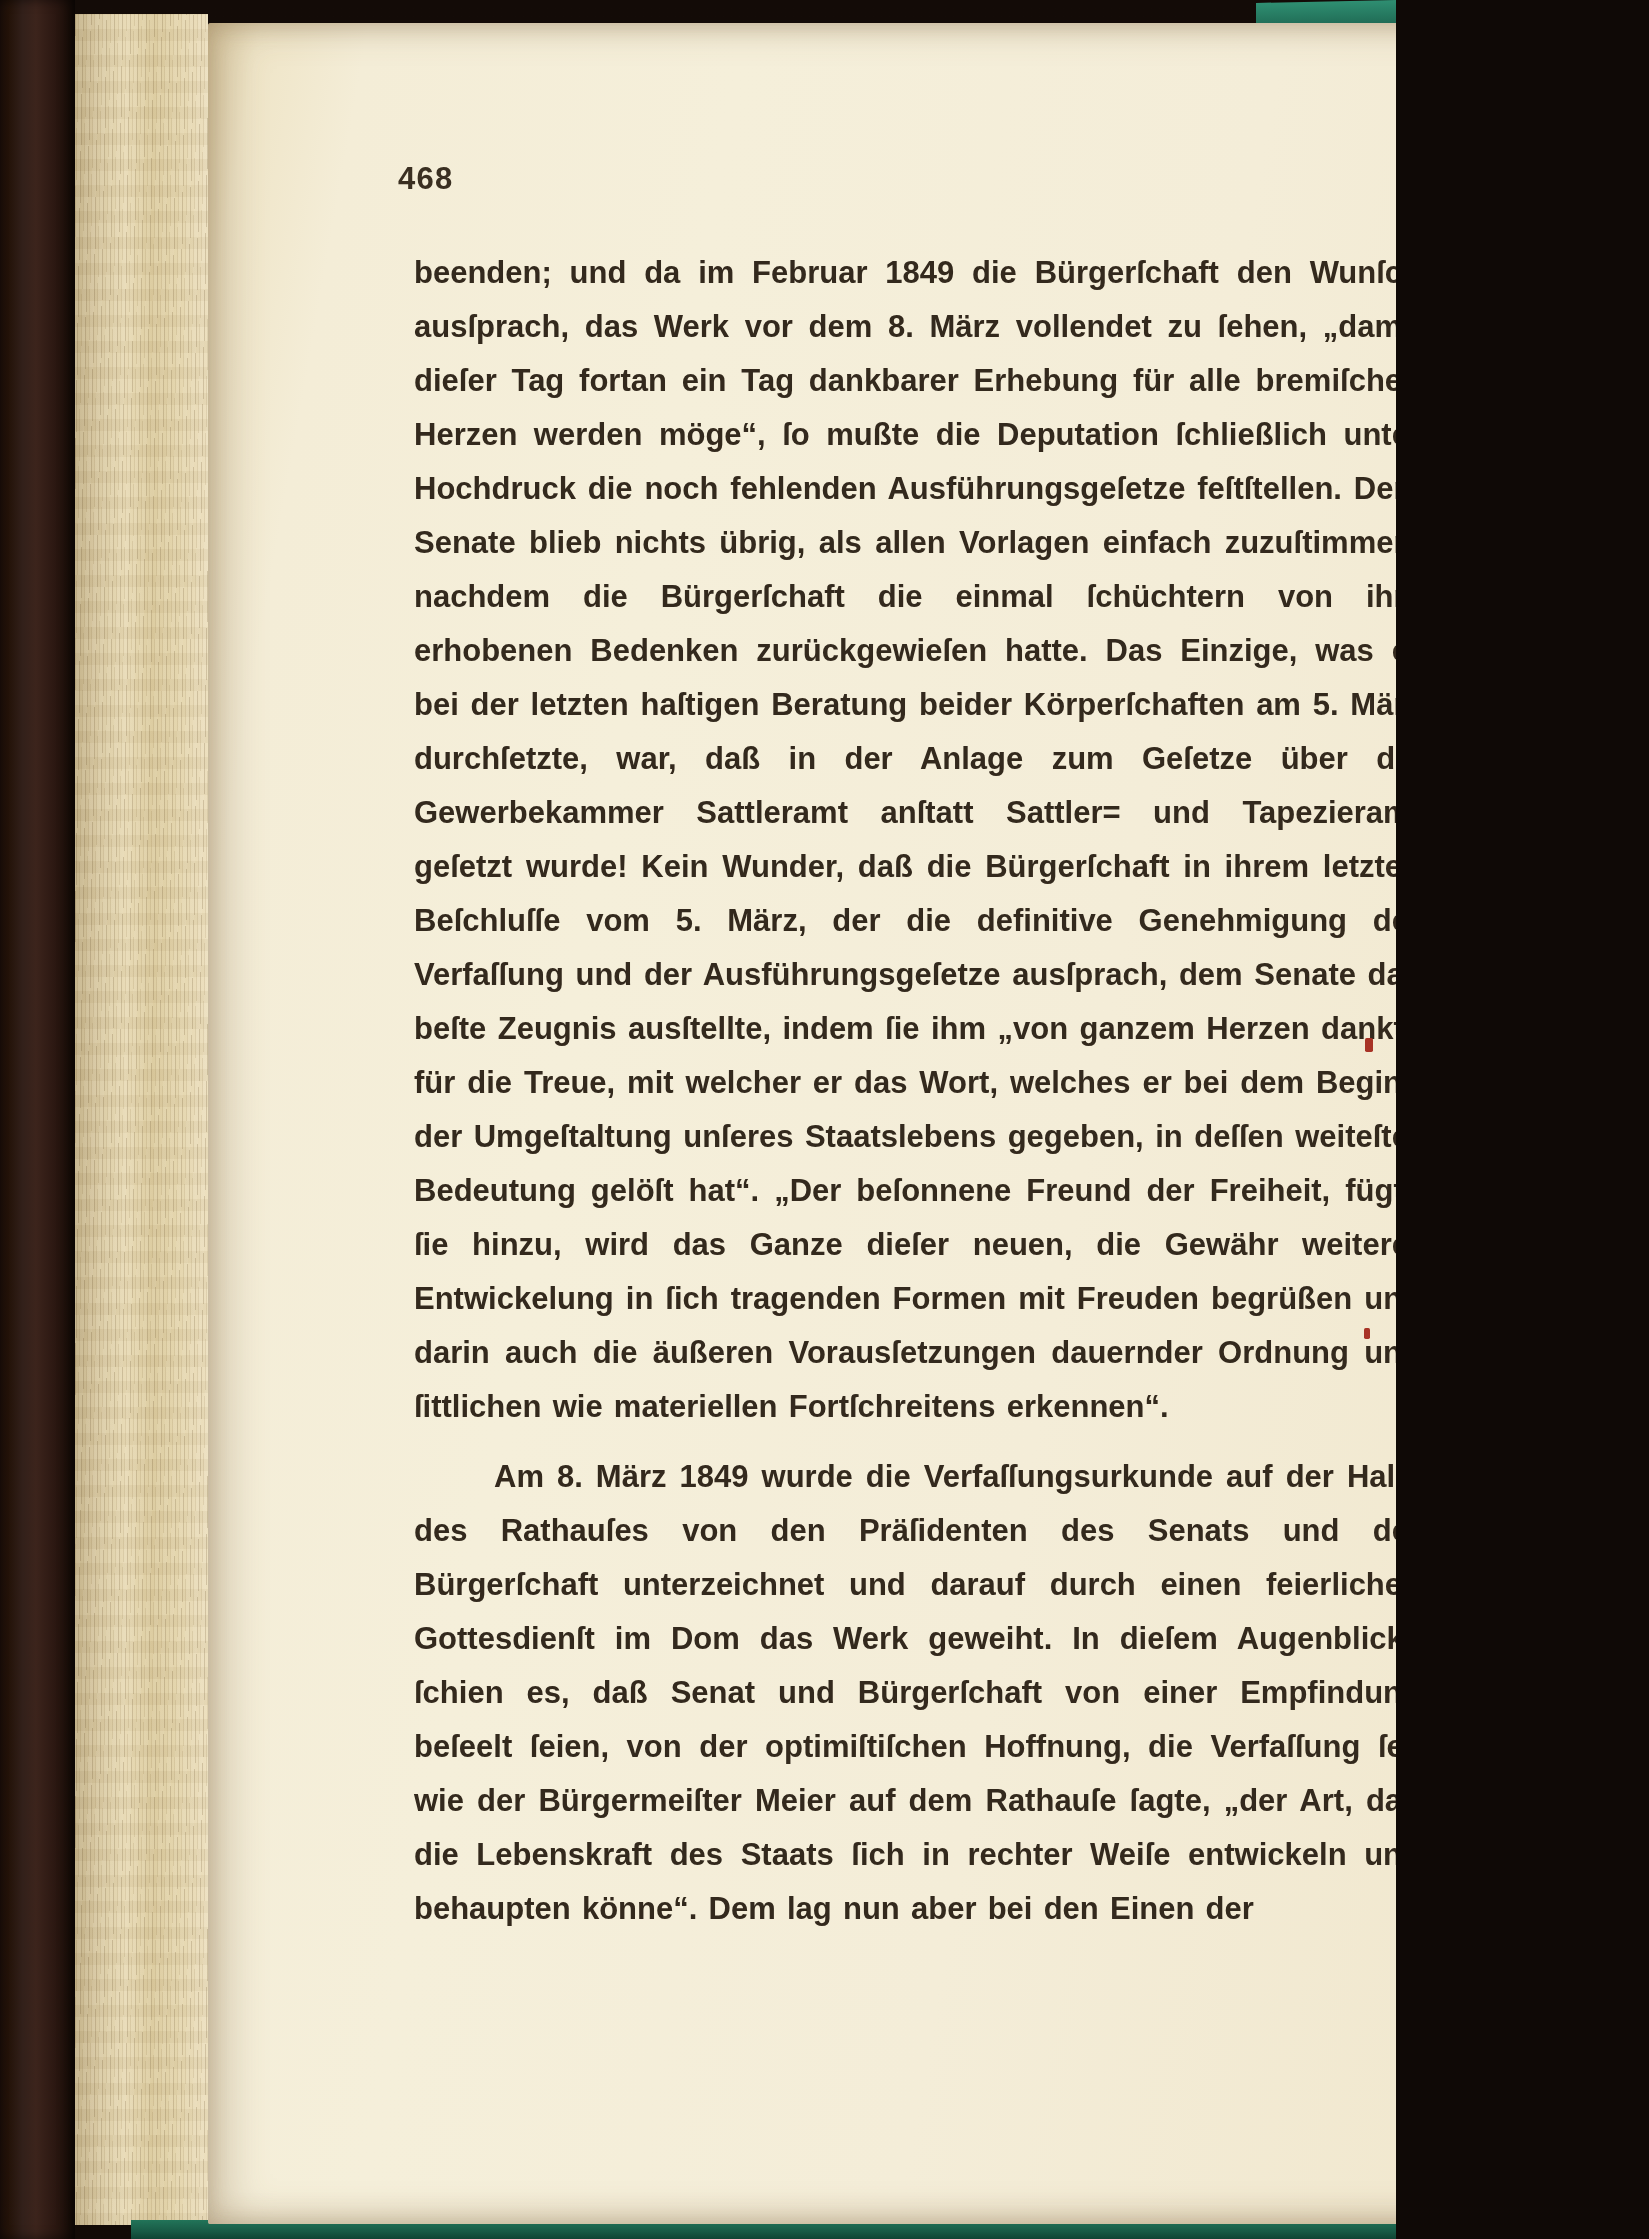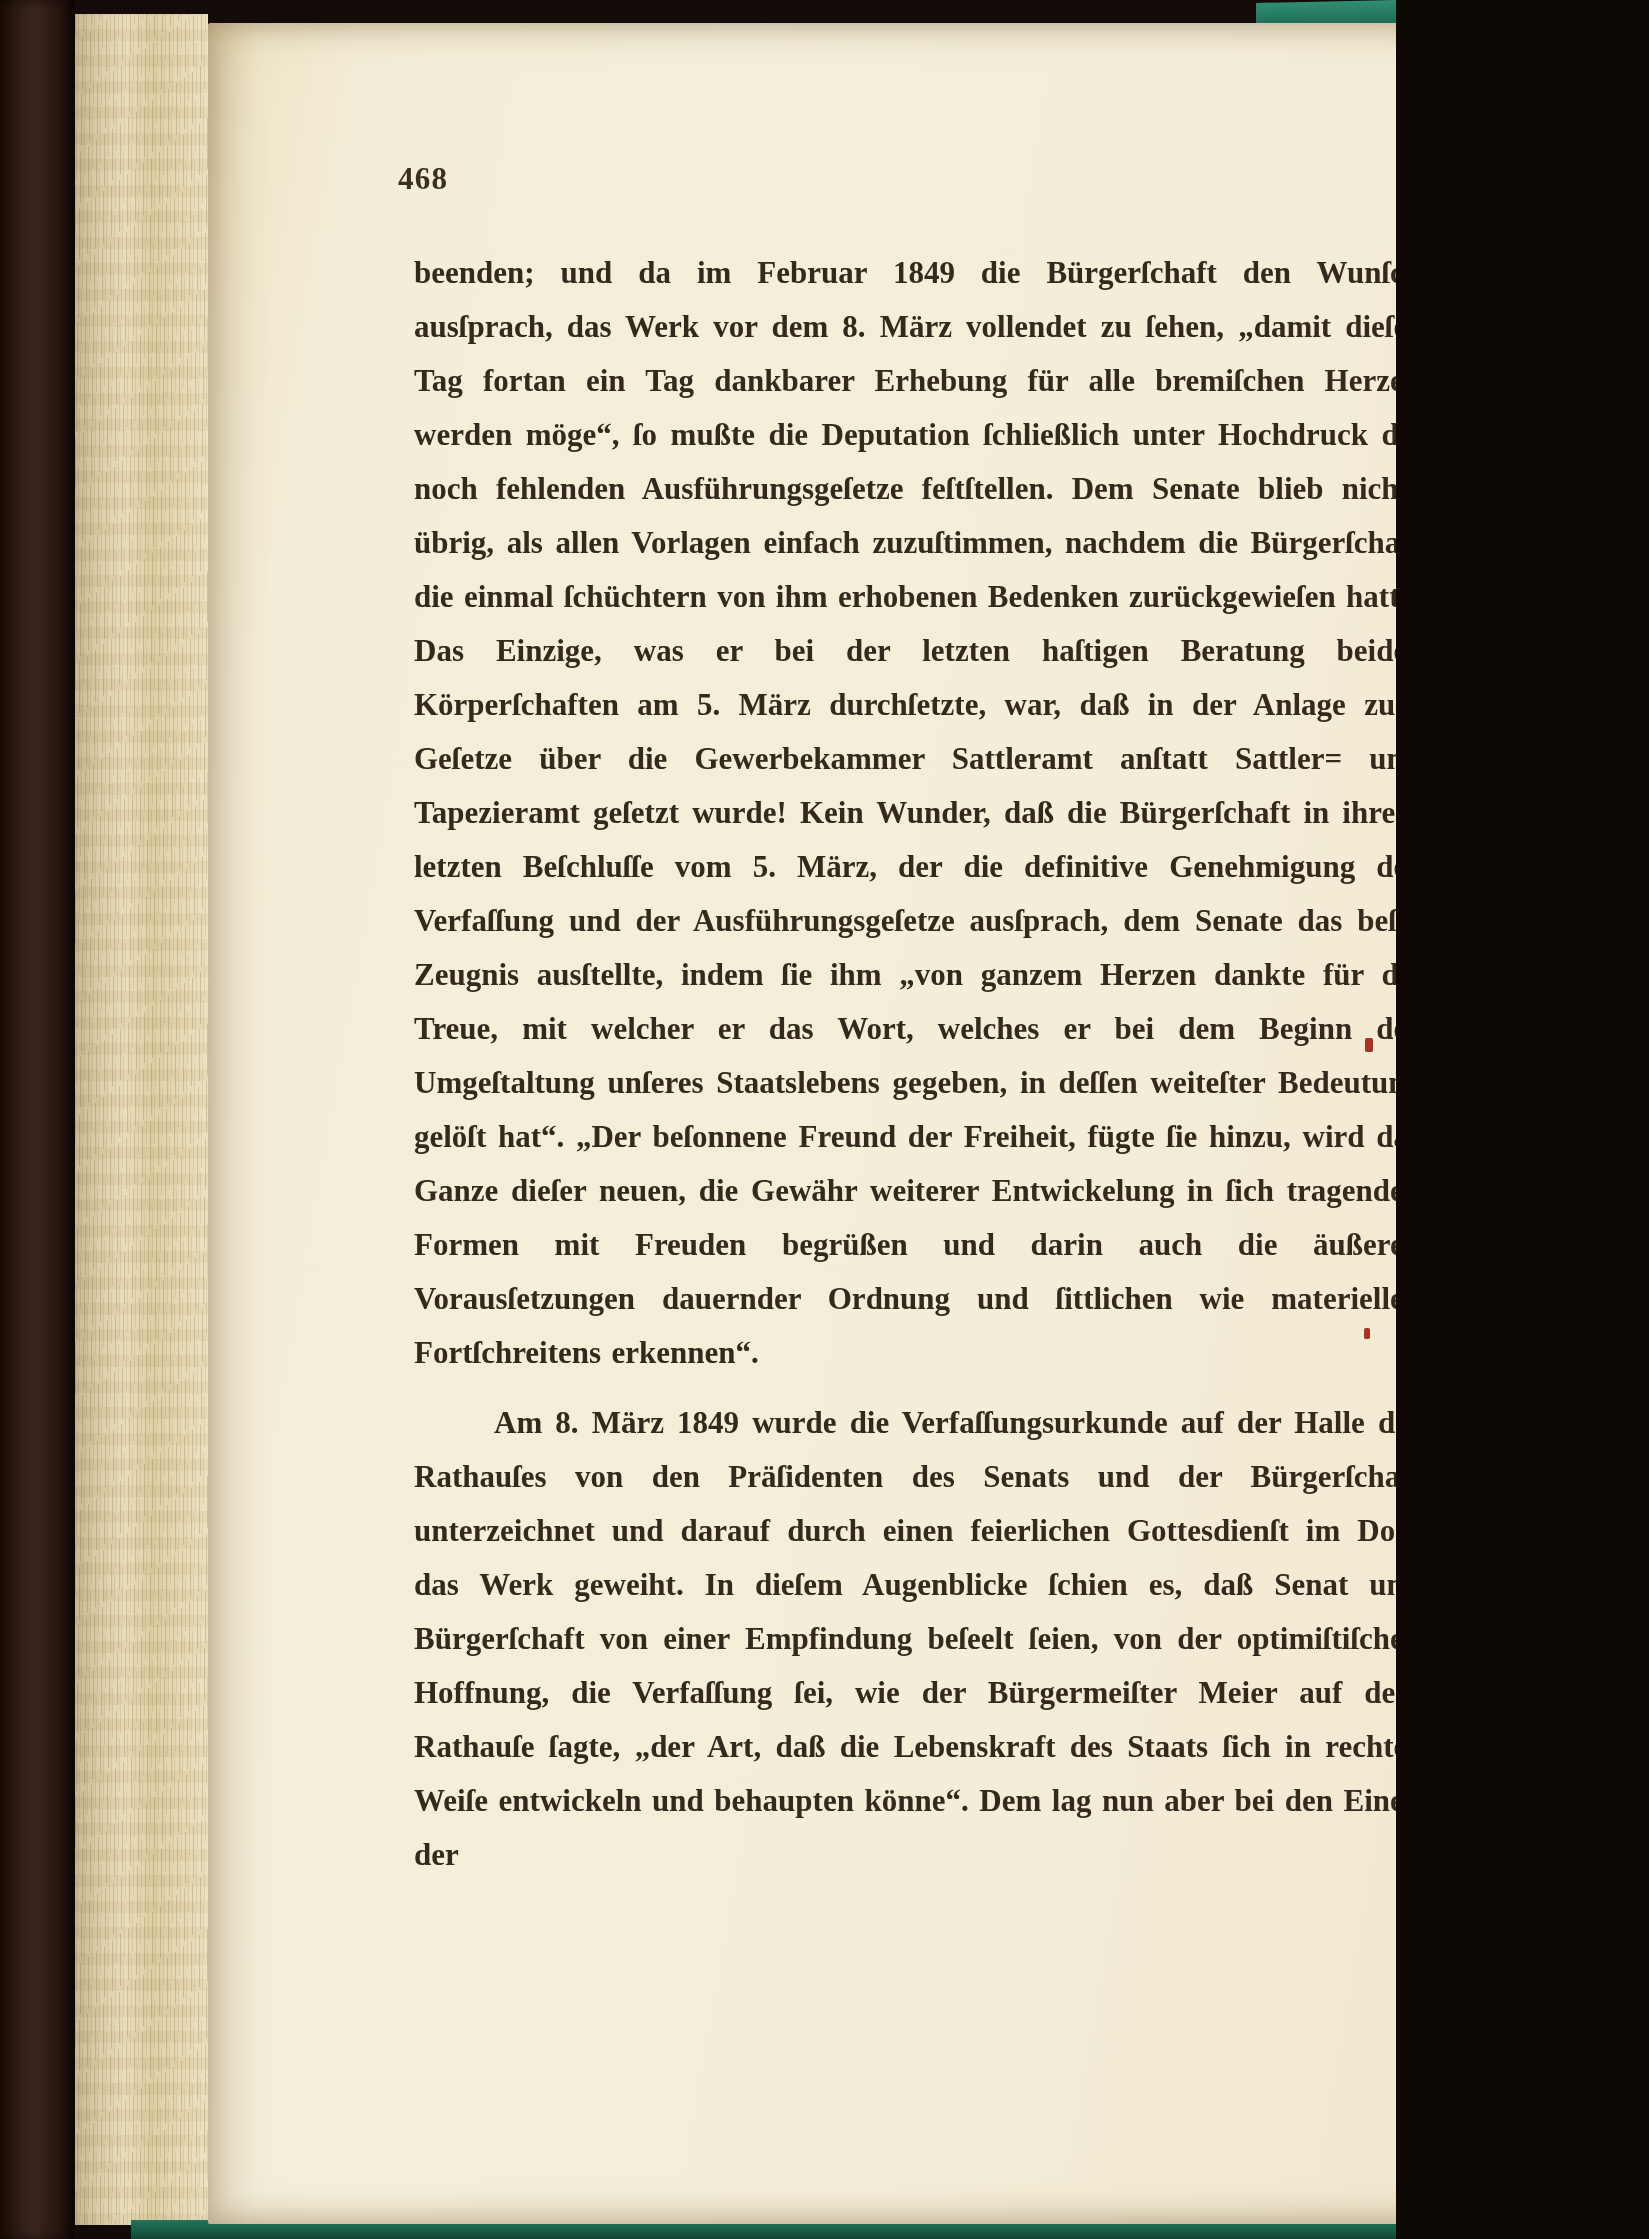--- a/index.html
+++ b/index.html
@@ -6,21 +6,21 @@
     margin: 0;
     padding: 0;
     background: #0f0906;
   }
   .scan {
     position: relative;
     width: 1396px;
     height: 2239px;
     background: linear-gradient(180deg, #130b07 0%, #170d08 50%, #120a06 100%);
     overflow: hidden;
-    font-family: Liberation Serif, serif;
+    font-family: Liberation Sans, sans-serif;
   }
   
   .cover-spine {
     position: absolute;
     left: 0; top: 0;
     width: 75px; height: 100%;
     background: linear-gradient(90deg,
       #190d08 0%, #241309 12%, #32201a 30%,
       #3c241c 48%, #2c1812 72%, #1c0f09 92%, #140a06 100%);
     box-shadow: inset -5.2px 0 12.2px rgba(0,0,0,0.55);

